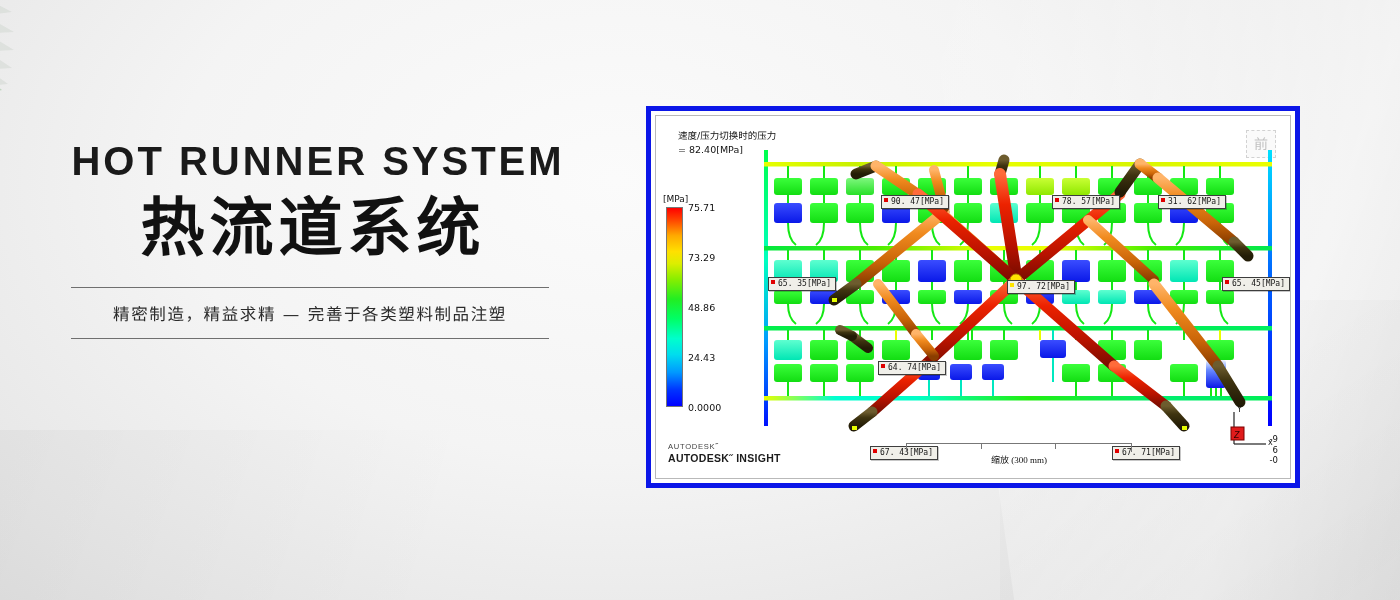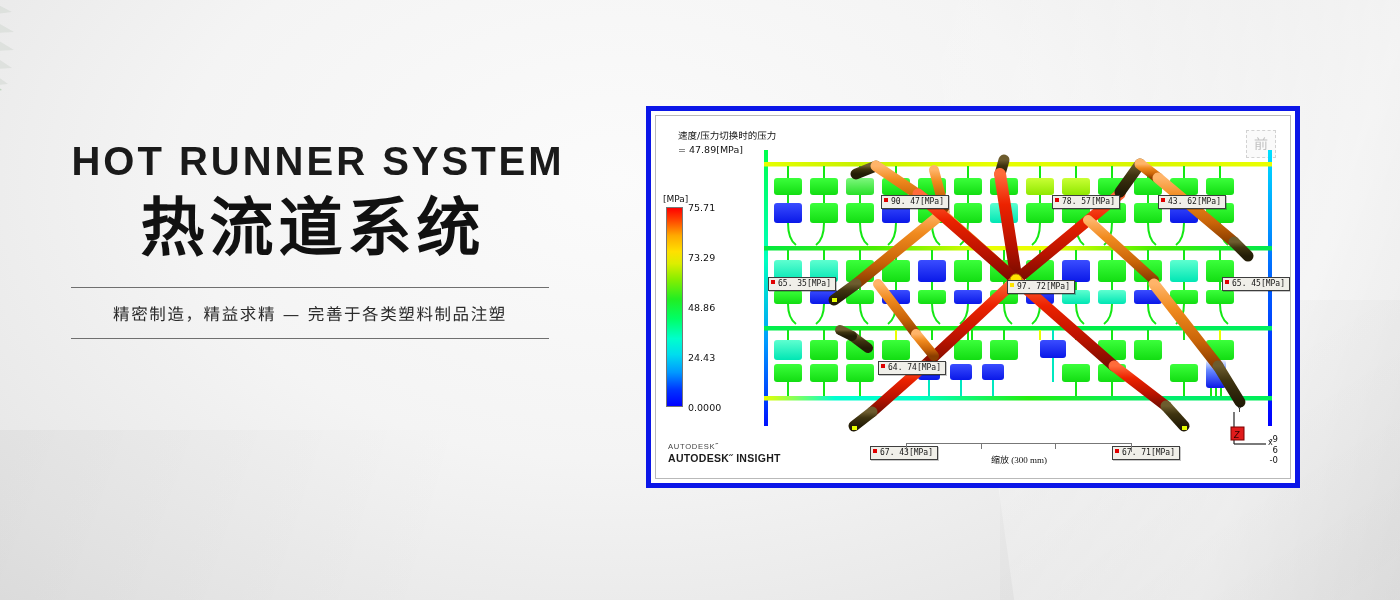--- a/index.html
+++ b/index.html
@@ -345,21 +345,21 @@
       <div class="rule"></div>
       <div class="subtitle">精密制造，精益求精 — 完善于各类塑料制品注塑</div>
       <div class="rule"></div>
     </div>
 
   </div>
 
   <div class="sim-frame">
     <div class="sim-inner">
 
-      <div class="sim-head"><span>速度/压力切换时的压力</span><br><span>= 47.89[MPa]</span></div>
+      <div class="sim-head"><span>速度/压力切换时的压力</span><br><span>= 82.40[MPa]</span></div>
 
       <div class="view-watermark">前</div>
 
       <div class="legend">
         <div class="legend-unit">[MPa]</div>
         <div class="legend-body">
           <div class="legend-bar"></div>
           <div class="legend-ticks">
             <span style="top:0px;">75.71</span>
             <span style="top:50px;">73.29</span>
@@ -733,21 +733,21 @@
             <rect x="104" y="292" width="5" height="4" fill="#e8ff00"></rect>
             <rect x="434" y="292" width="5" height="4" fill="#e8ff00"></rect>
             <rect x="84" y="164" width="5" height="4" fill="#e8ff00"></rect>
           </g>
         </svg>
       </div>
 
       <div>
         <div class="tag" style="left:225px; top:79px;">90. 47[MPa]</div>
         <div class="tag" style="left:368px; top:79px;margin-left:28px;">78. 57[MPa]</div>
-        <div class="tag" style="left:502px; top:79px;">43. 62[MPa]</div>
+        <div class="tag" style="left:502px; top:79px;">31. 62[MPa]</div>
         <div class="tag" style="left:112px; top:161px;">65. 35[MPa]</div>
         <div class="tag center" style="left:351px; top:164px;">97. 72[MPa]</div>
         <div class="tag" style="left:566px; top:161px;">65. 45[MPa]</div>
         <div class="tag" style="left:222px; top:245px;">64. 74[MPa]</div>
         <div class="tag" style="left:214px; top:330px;">67. 43[MPa]</div>
         <div class="tag" style="left:456px; top:330px;">67. 71[MPa]</div>
       </div>
 
       <div class="sim-foot-logo">
         <div class="logo-1">AUTODESK˝</div>

